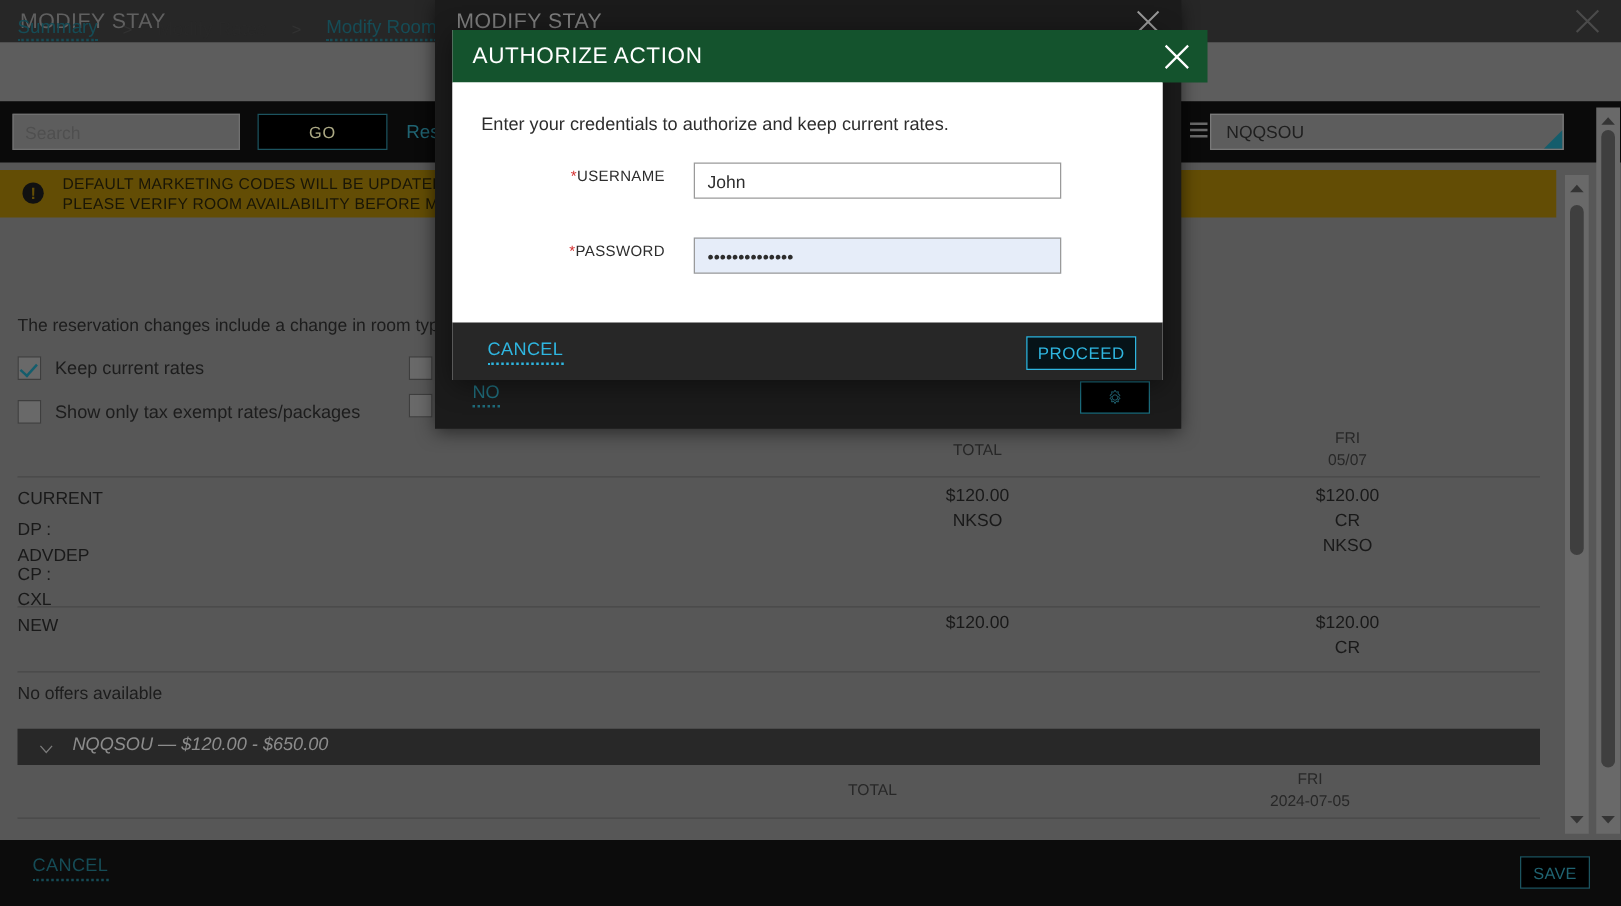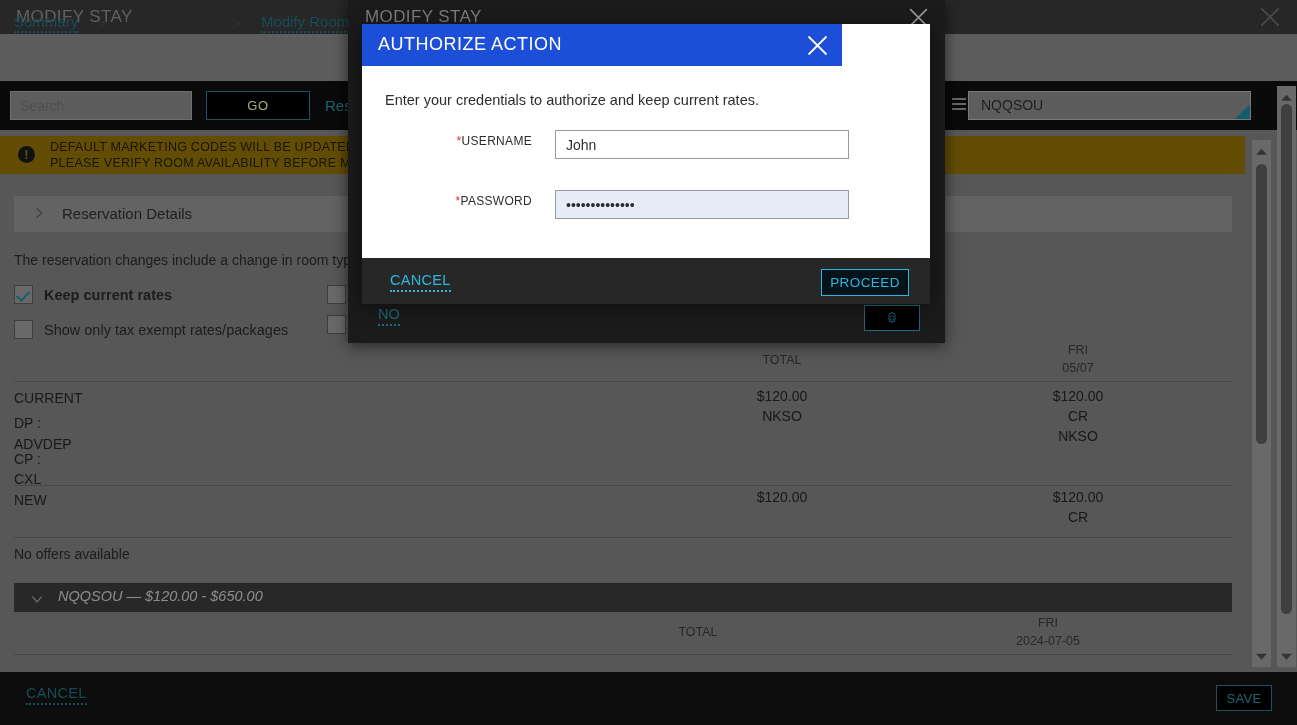--- a/index.html
+++ b/index.html
@@ -199,22 +199,22 @@
   }
   .gear-icon svg { width:100%; height:100%; display:block; }
 
   
   .authz {
     position: absolute; left: 362px; top: 24px; width: 568px; height: 280px;
     background: #ffffff;
     box-shadow: 0 4px 20px rgba(0,0,0,0.45);
   }
   .authz-head {
-    position: absolute; left: 0; top: 0; width: 480px; height: 42px;
-    background: #1d4ed8;
+    position: absolute; left: 0; top: 0; width: 604px; height: 42px;
+    background: #14532d;
   }
   .authz-title {
     position: absolute; left: 16px; top: 10px;
     font-size: 18px; color: #ffffff; letter-spacing: .5px;
   }
   .authz-close {
     position: absolute; right: 11px; top: 8px; width: 27px; height: 27px; color: #ffffff;
   }
   .authz-body { position: absolute; left: 0; top: 42px; width: 568px; height: 192px; background: #fff; }
   .authz-msg { position: absolute; left: 23px; top: 26px; font-size: 14.5px; color: #2d2d2d; }
@@ -288,32 +288,24 @@
     </div>
 
     <div class="warn-banner">
       <div class="warn-icon">!</div>
       <div class="warn-lines">
         <div class="warn-line">DEFAULT MARKETING CODES WILL BE UPDATED BASED ON THE NEW RATE CODE.</div>
         <div class="warn-line">PLEASE VERIFY ROOM AVAILABILITY BEFORE MAKING CHANGES. CHANGES ARE SUBJECT TO TERMS OF ROOM AVAILABILITY.</div>
       </div>
     </div>
 
-    <div class="res-details-bar">
-      <span class="chev-right">
-        <svg viewBox="0 0 24 24">
-            <path d="M8 4 L17 12 L8 20" stroke="currentColor" stroke-width="1.8" fill="none"></path>
-          </svg>
-      </span>
-      <span class="res-details-label">Reservation Details</span>
-    </div>
 
     <div class="note-text">The reservation changes include a change in room type and/or rate code.</div>
 
-    <div class="cbrow" style="left:14px; top:285px;font-weight:bold;">
+    <div class="cbrow" style="left:14px; top:285px;">
       <span class="cbox checked"></span>
       <span class="cblabel">Keep current rates</span>
     </div>
     <div class="cbrow" style="left:14px; top:320px;">
       <span class="cbox"></span>
       <span class="cblabel">Show only tax exempt rates/packages</span>
     </div>
     <div class="cbrow" style="left:327px; top:285px;">
       <span class="cbox"></span>
     </div>

